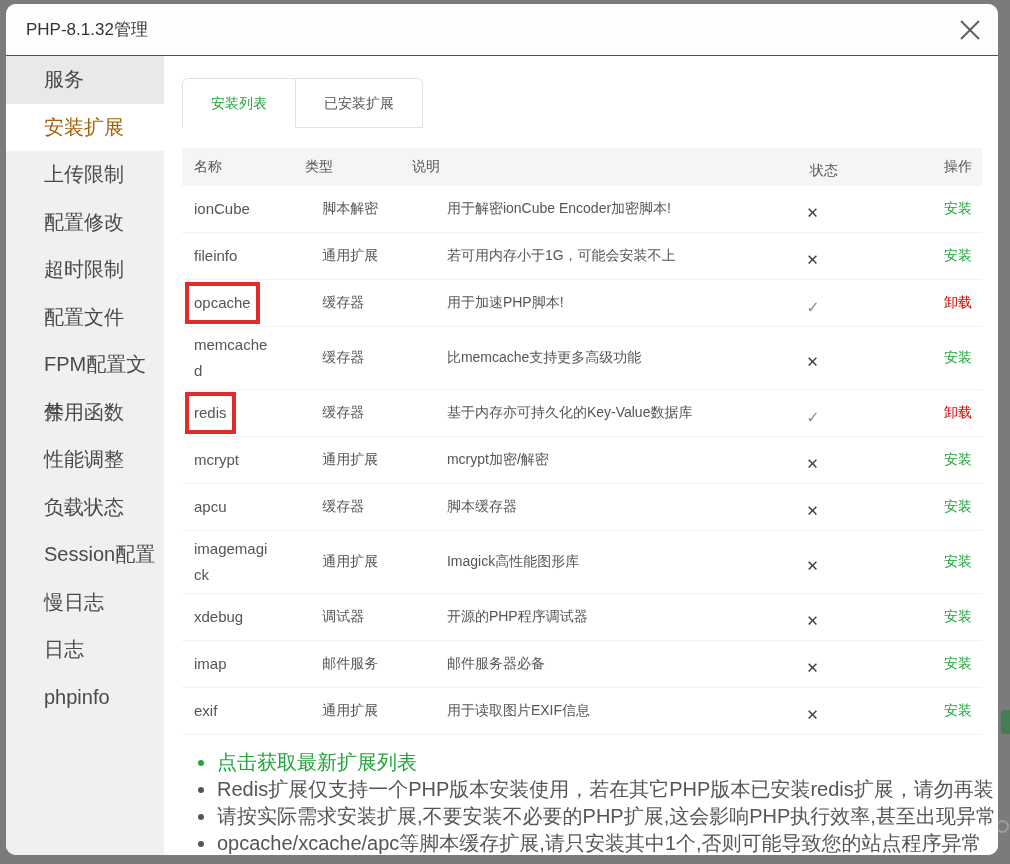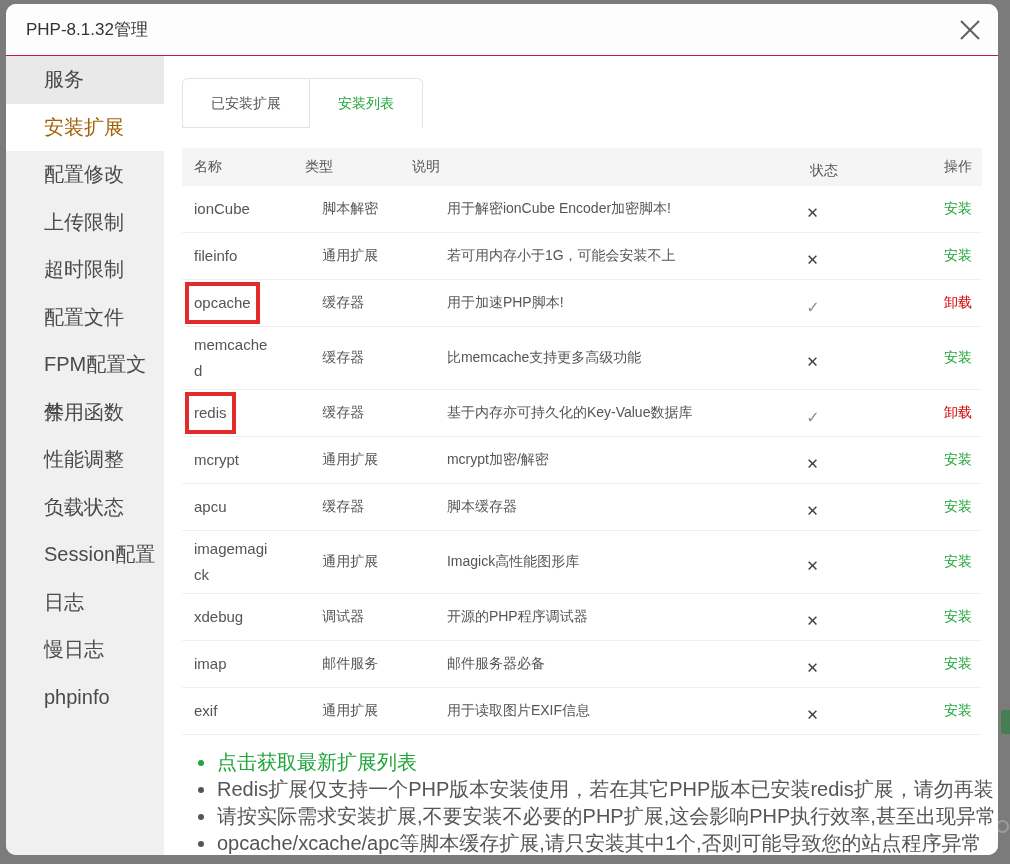--- a/index.html
+++ b/index.html
@@ -81,37 +81,37 @@
       <svg width="26" height="26" viewBox="0 0 26 26">
         <line x1="4" y1="4" x2="22" y2="22" stroke="#5f5f5f" stroke-width="2"></line>
         <line x1="22" y1="4" x2="4" y2="22" stroke="#5f5f5f" stroke-width="2"></line>
       </svg>
     </div>
   </div>
   <div class="dlg-body">
     <div class="sidebar">
         <div class="side-item shaded">服务</div>
         <div class="side-item active">安装扩展</div>
+        <div class="side-item">上传限制</div>
         <div class="side-item">配置修改</div>
-        <div class="side-item">上传限制</div>
         <div class="side-item">超时限制</div>
         <div class="side-item">配置文件</div>
         <div class="side-item">FPM配置文件</div>
         <div class="side-item">禁用函数</div>
         <div class="side-item">性能调整</div>
         <div class="side-item">负载状态</div>
         <div class="side-item">Session配置</div>
+        <div class="side-item">慢日志</div>
         <div class="side-item">日志</div>
-        <div class="side-item">慢日志</div>
         <div class="side-item">phpinfo</div>
       </div>
     <div class="content">
       <div class="tabs">
+          <div class="tab active">安装列表</div>
           <div class="tab">已安装扩展</div>
-          <div class="tab active">安装列表</div>
         </div>
       <div class="table">
         <div class="thead-row">
             <div class="th col-name">名称</div>
             <div class="th col-type">类型</div>
             <div class="th col-desc">说明</div>
             <div class="th col-status">状态</div>
             <div class="th col-action">操作</div>
           </div>
         <div class="tbody">

